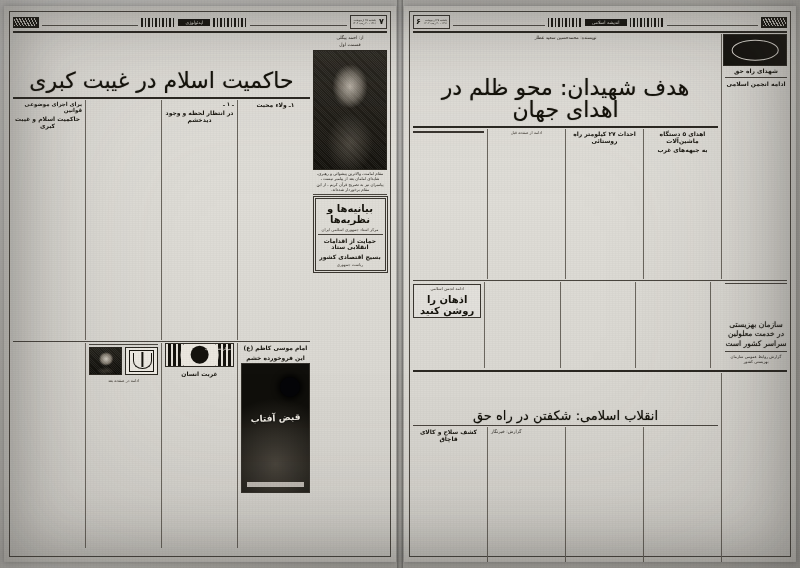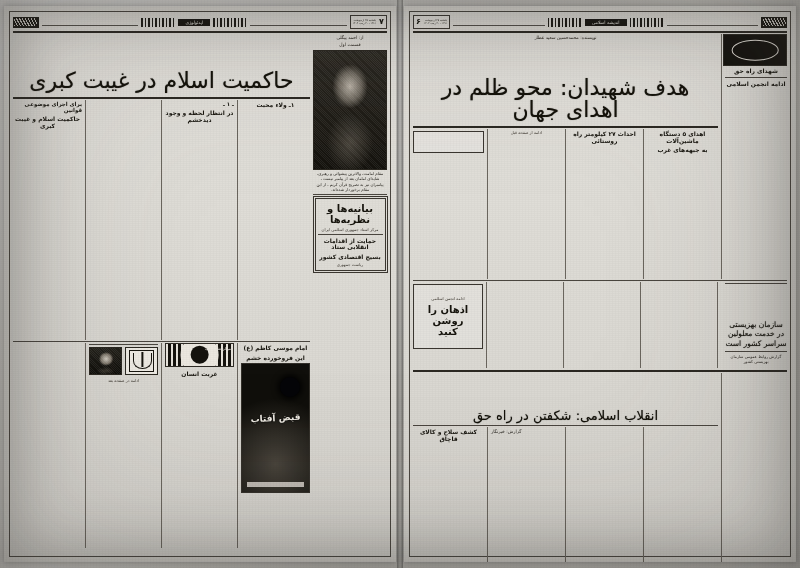--- a/index.html
+++ b/index.html
@@ -108,21 +108,21 @@
 
   .subhead{
     font-size:6px;font-weight:bold;text-align:center;color:#15130c;
     padding:2px 0 1px;line-height:1.1;
   }
   .subhead.big{font-size:10px;}
   .kicker{font-size:4px;text-align:center;color:#39342c;padding:1px 0;}
   .dropcapline{font-size:5.5px;font-weight:bold;color:#17150e;padding:1px 0;text-align:right;}
 
   
-  .boxed{border:1px solid #3a362f;padding:10px;margin:2px 0;background:rgba(255,255,255,.18);}
+  .boxed{border:1px solid #3a362f;padding:0;margin:2px 0;background:rgba(255,255,255,.18);}
   .boxed-double{border:1px solid #3a362f;outline:1px solid #3a362f;outline-offset:1.5px;margin:3px 1.5px;padding:2px;}
 
   
   .photo{
     position:relative;overflow:hidden;background:#17150f;border:1px solid #2a2720;
   }
   .photo.portrait::after{
     content:"";position:absolute;inset:0;
     background:
       radial-gradient(ellipse 34% 26% at 50% 30%, #b9b2a6 0%, #6d675d 45%, rgba(30,28,23,0) 72%),
@@ -306,21 +306,21 @@
             <i class="ln s2"></i><i class="ln s1"></i><i class="ln s6"></i>
           </div>
         </div>
       </div>
     </div>
   </div>
 
   <div class="hr-thin"></div>
 
   <div style="display:flex;gap:3px;">
-    <div style="width:62px;flex:0 0 62px;border-left:1px solid #6b665e;padding-left:7px;">
+    <div style="width:62px;flex:0 0 62px;border-left:1px solid #6b665e;padding-left:14px;">
       <div class="hr-thin"></div>
       <div class="headline hl-sub" style="font-size:7.5px;line-height:1.25;">سازمان بهزیستی در خدمت معلولین سراسر کشور است</div>
       <div class="hr-thin"></div>
       <div class="txt">
         <i class="ln s1"></i><i class="ln s2"></i><i class="ln s1"></i><i class="ln s3"></i><i class="ln s1"></i>
         <i class="ln s2"></i><i class="ln s1"></i><i class="ln s4"></i><i class="ln s1"></i><i class="ln s2"></i>
         <i class="ln s1"></i><i class="ln s3"></i><i class="ln s1"></i><i class="ln s2"></i><i class="ln s1"></i>
         <i class="ln s5"></i><i class="ln s1"></i><i class="ln s2"></i><i class="ln s1"></i><i class="ln s3"></i>
         <i class="ln s1"></i><i class="ln s2"></i><i class="ln s1"></i><i class="ln s4"></i><i class="ln s1"></i>
         <i class="ln s2"></i><i class="ln s1"></i><i class="ln s3"></i><i class="ln s1"></i><i class="ln s2"></i>

